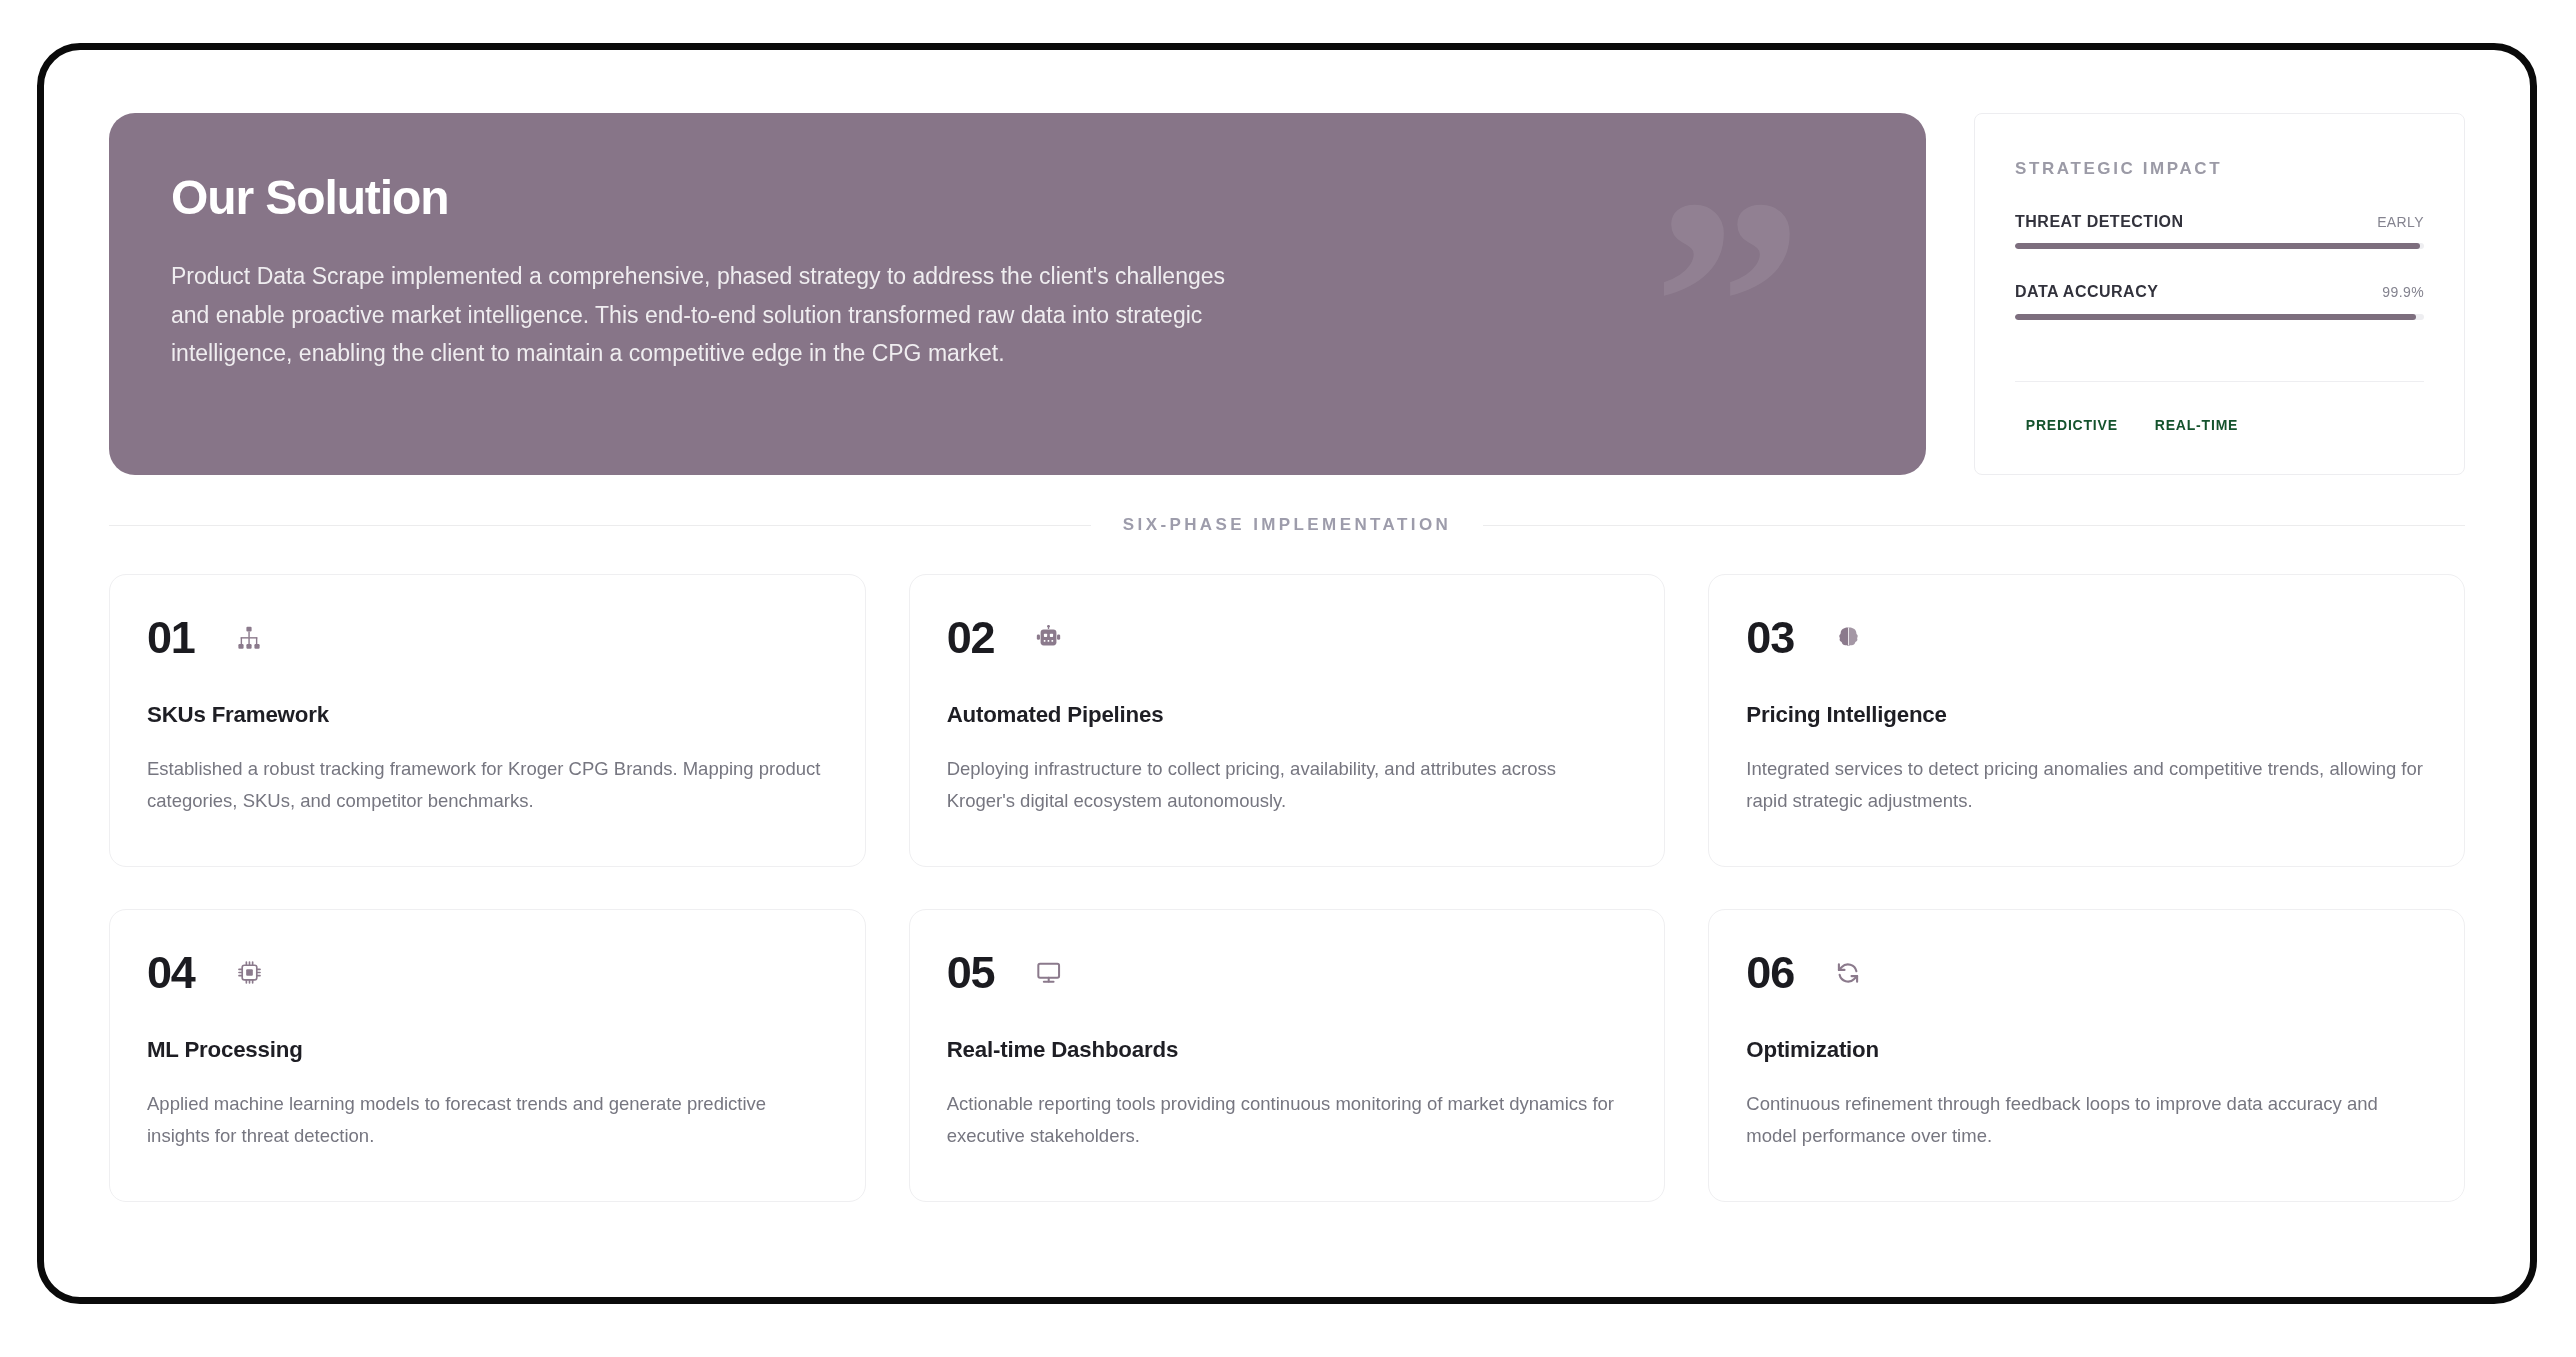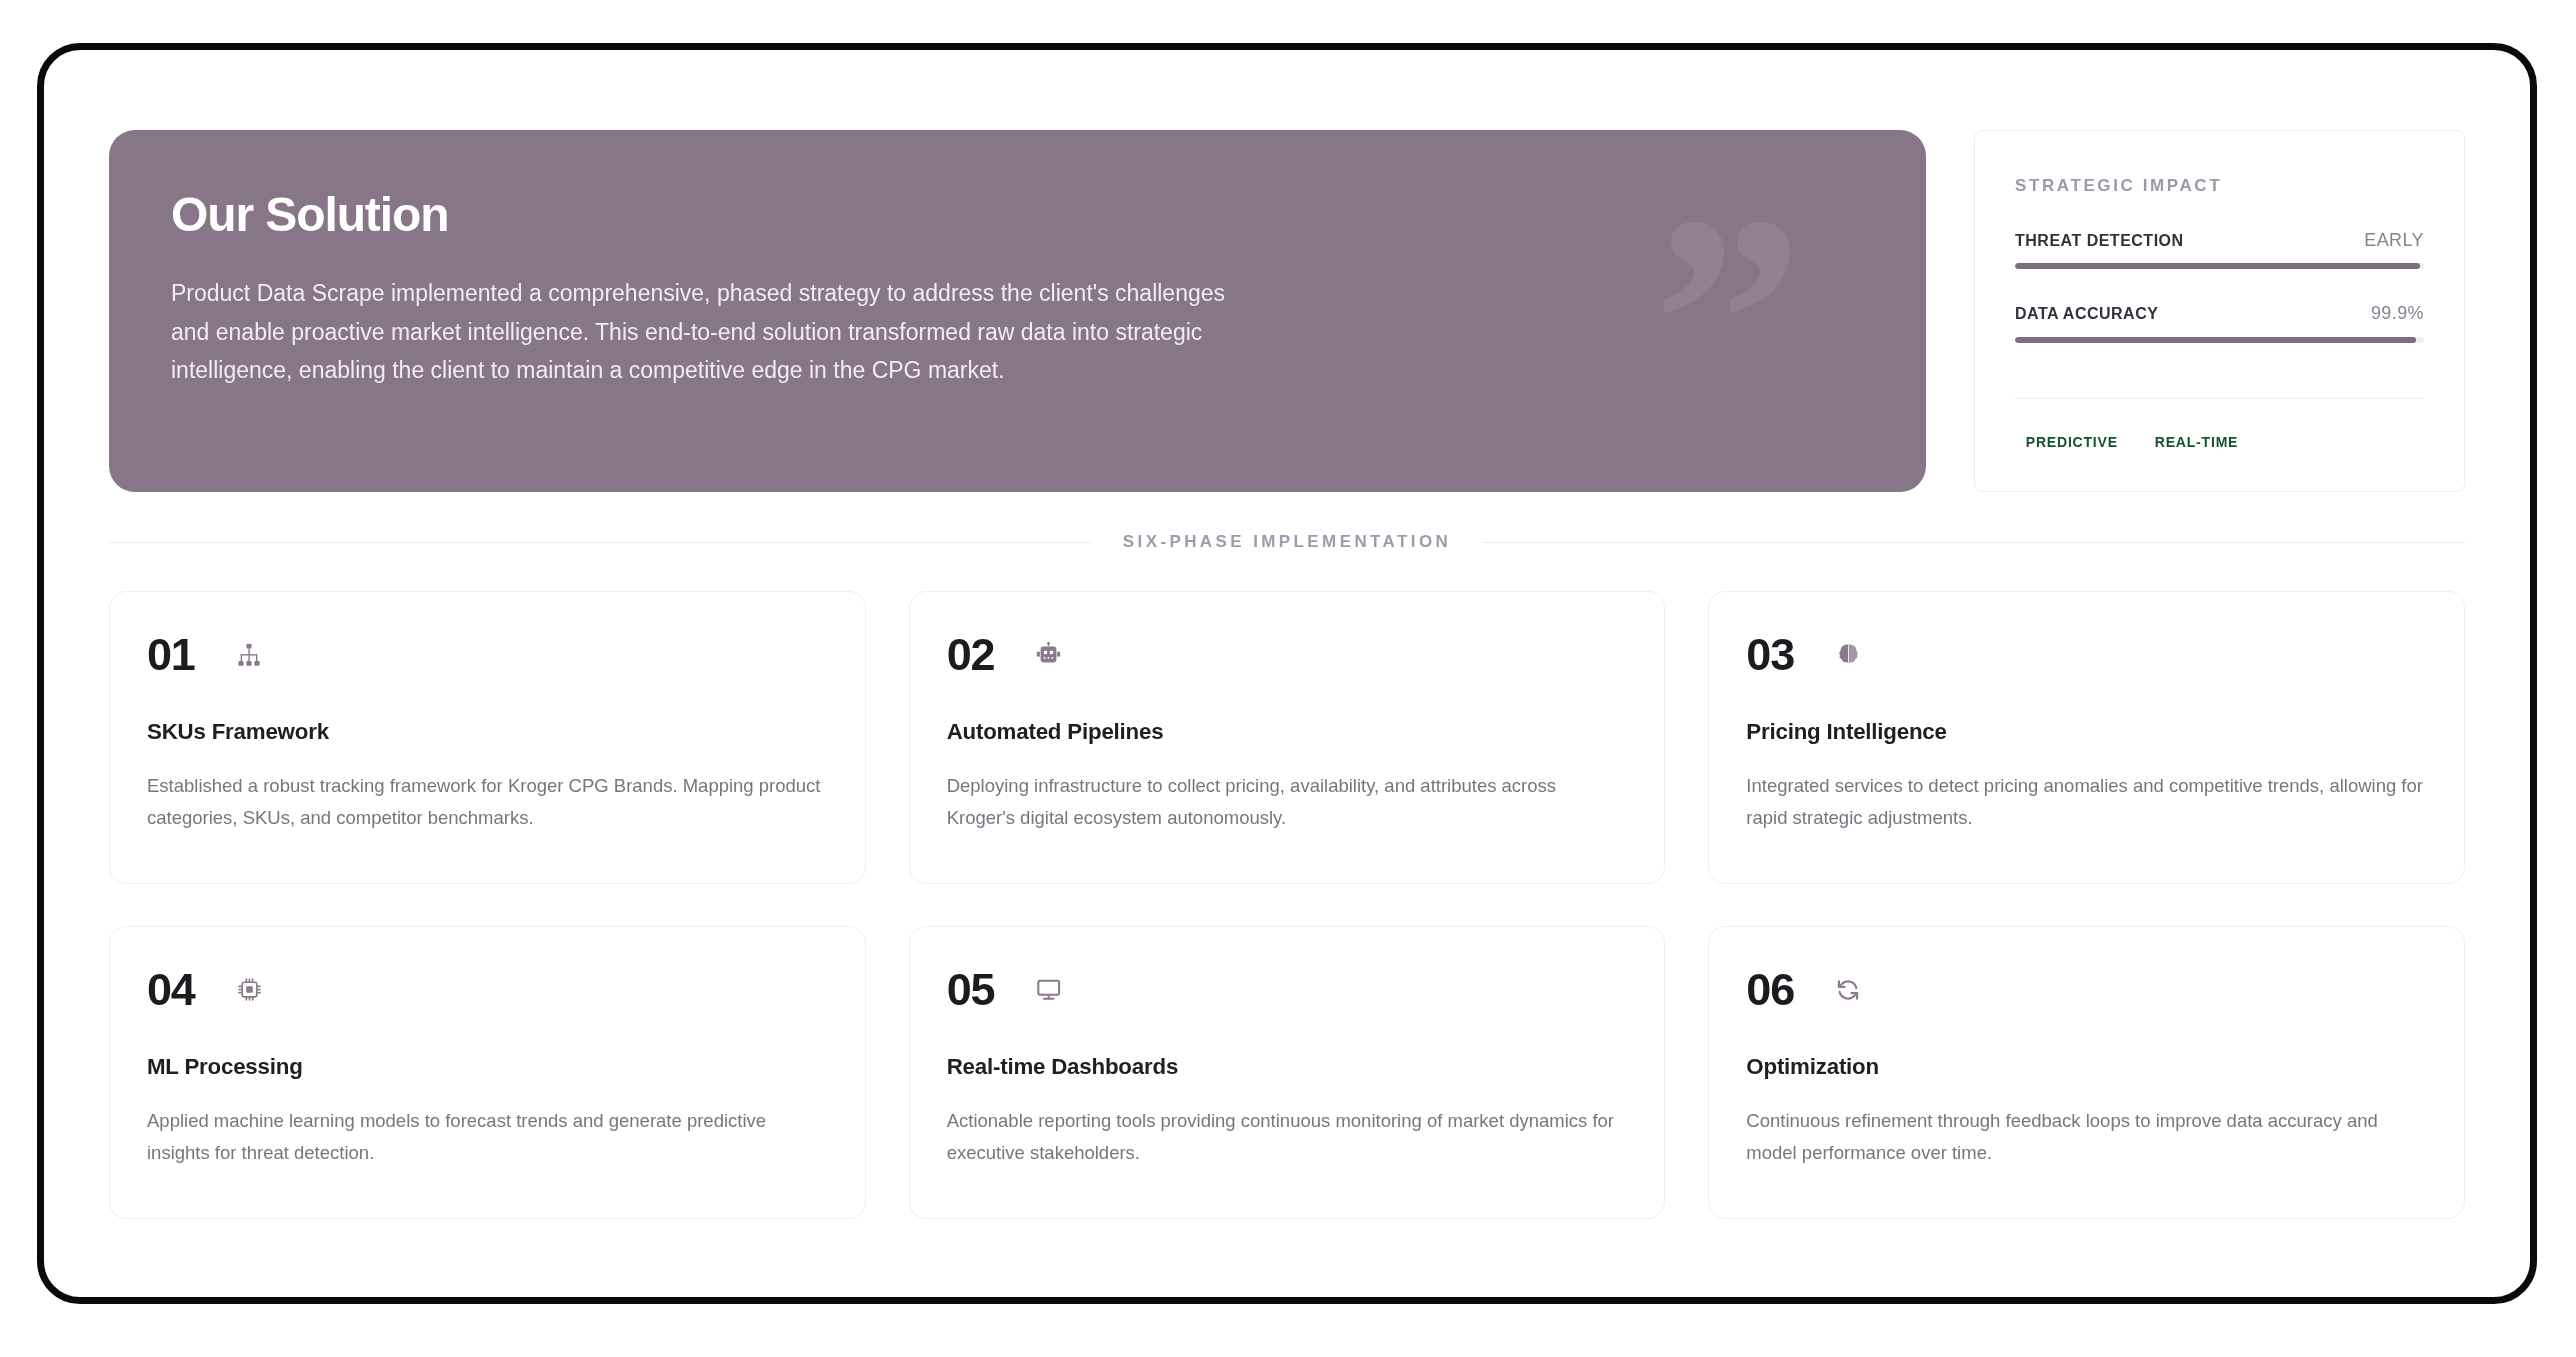--- a/index.html
+++ b/index.html
@@ -19,21 +19,21 @@
     height: 1261px;
     border: 7px solid #0a0a0a;
     border-radius: 43px;
     background: #ffffff;
     overflow: hidden;
   }
 
   .page {
     position: absolute;
     inset: 0;
-    padding: 80px 65px 54px 65px;
+    padding: 63px 65px 54px 65px;
   }
 
   
   .top-row {
     display: flex;
     align-items: stretch;
     gap: 48px;
     height: 362px;
   }
 
@@ -101,21 +101,21 @@
     align-items: baseline;
     margin-bottom: 12.3px;
   }
   .metric-label {
     font-size: 16px;
     font-weight: 700;
     letter-spacing: 0.5px;
     color: #32323c;
   }
   .metric-value {
-    font-size: 18px;
+    font-size: 14px;
     font-weight: 500;
     letter-spacing: 0.4px;
     color: #84838f;
   }
   .metric-track {
     width: 100%;
     height: 6.2px;
     border-radius: 3.1px;
     background: #eeeef1;
     overflow: hidden;

